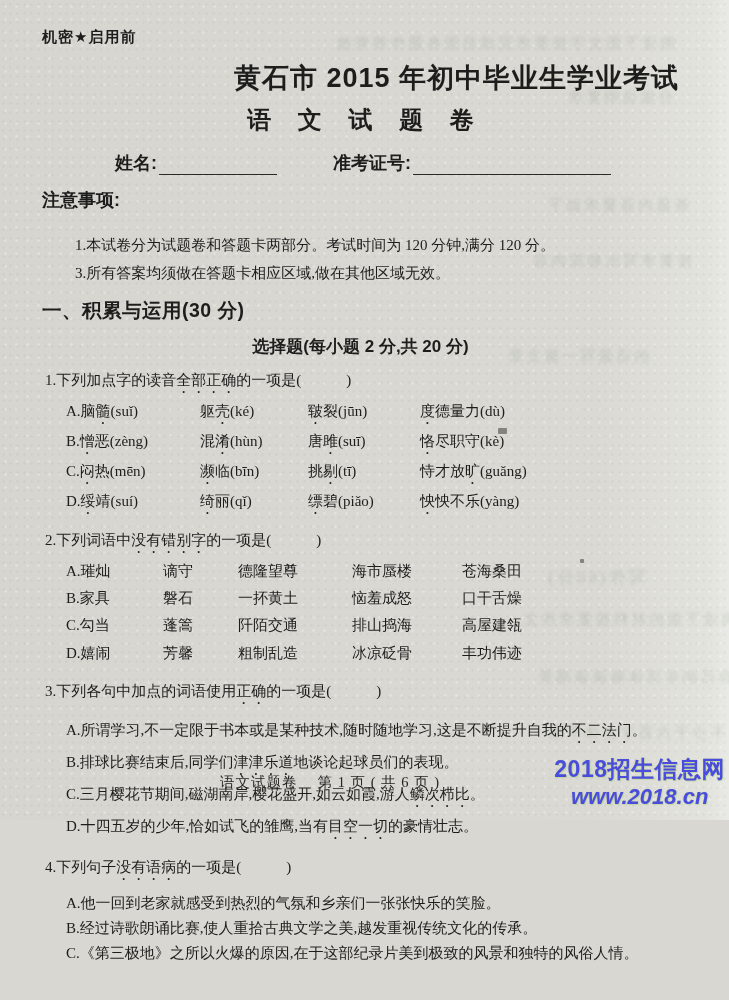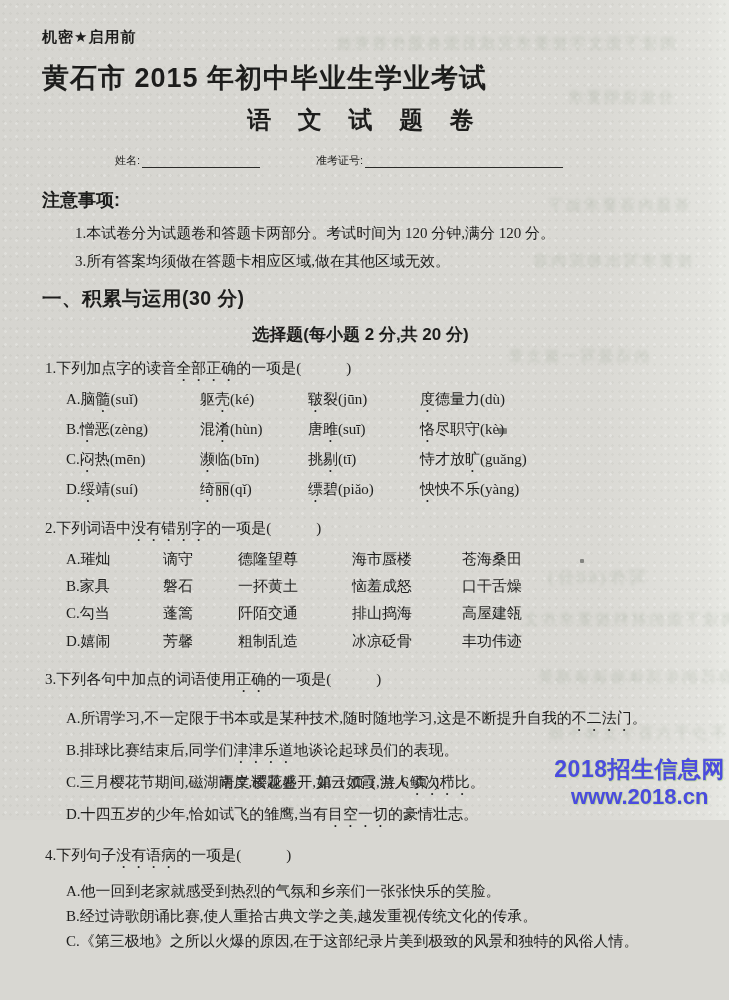--- a/index.html
+++ b/index.html
@@ -10,51 +10,51 @@
     background:
       radial-gradient(rgba(255,255,255,0.25) 1px, transparent 1.5px),
       radial-gradient(rgba(90,95,85,0.05) 1px, transparent 1.4px),
       linear-gradient(90deg,#d6d5d0 0%, #dad9d4 82%, #e3e3de 97%, #e9eae5 100%);
     background-size: 11px 13px, 7px 9px, 100% 100%;
     color:#1d1d1c;
     font-family:"Liberation Serif","DejaVu Serif",serif;
     font-size:15px;
   }
   .conf{font-family:"Liberation Sans","DejaVu Sans",sans-serif;font-weight:bold;font-size:15px;letter-spacing:1px;}
-  .title{margin-top:16px;text-align:left;font-family:"Liberation Sans","DejaVu Sans",sans-serif;
+  .title{margin-top:16px;text-align:right;font-family:"Liberation Sans","DejaVu Sans",sans-serif;
     font-weight:bold;font-size:27px;letter-spacing:1px;line-height:30px;}
   .subtitle{margin-top:13px;text-align:center;font-family:"Liberation Sans","DejaVu Sans",sans-serif;
     font-weight:bold;font-size:24px;letter-spacing:10px;line-height:28px;text-indent:10px;}
   .name-row{margin-top:17px;margin-left:73px;height:24px;}
-  .name-row .lbl{font-weight:normal;font-family:"Liberation Sans","DejaVu Sans",sans-serif;font-size:11px;}
+  .name-row .lbl{font-weight:bold;font-family:"Liberation Sans","DejaVu Sans",sans-serif;font-size:18px;}
   .blank{display:inline-block;border-bottom:1.6px solid #2a2a28;height:16px;vertical-align:bottom;margin-left:2px;}
   .blank.name{width:118px;}
   .blank.adm{width:198px;margin-right:0;}
   .gap{display:inline-block;width:56px;}
   .notice-h{margin-top:13px;font-family:"Liberation Sans","DejaVu Sans",sans-serif;font-weight:bold;font-size:18px;}
-  .notice-items{margin-left:33px;margin-top:8px;line-height:27.5px;font-size:15px;}
+  .notice-items{margin-left:33px;margin-top:20px;line-height:27.5px;font-size:15px;}
   .sec-h{margin-top:10px;font-family:"Liberation Sans","DejaVu Sans",sans-serif;font-weight:bold;font-size:19.5px;letter-spacing:0.5px;}
   .sec-sub{margin-top:11px;text-align:center;font-family:"Liberation Sans","DejaVu Sans",sans-serif;font-weight:bold;font-size:17px;}
   .stem{margin-top:13px;margin-left:3px;line-height:22px;}
   .q1 .stem,.q2 .stem{margin-top:11px;}
   .optgrid{display:grid;margin-left:24px;margin-top:1px;line-height:27.2px;}
   .g4{grid-template-columns:134px 108px 112px auto;}
   .g5{grid-template-columns:97px 75px 114px 110px auto;}
   .optlines{margin-top:7px;line-height:30px;}
   .optlines .opt{margin-left:24px;padding-left:28px;text-indent:-28px;}
   .q4 .optlines{line-height:25.2px;}
   .em-dot{-webkit-text-emphasis:filled dot;-webkit-text-emphasis-position:under right;
     text-emphasis:filled dot;text-emphasis-position:under right;}
   .footer{position:absolute;left:0;bottom:28px;width:660px;text-align:center;
     font-size:14.5px;letter-spacing:1px;color:#262624;}
   .watermark{position:absolute;right:4px;bottom:10px;text-align:center;
     font-family:"Liberation Sans","DejaVu Sans",sans-serif;font-weight:bold;line-height:27px;
     text-shadow:0 0 1px rgba(150,205,70,0.55),1px 1px 0 rgba(150,205,70,0.3);}
   .watermark .l1{font-size:23px;letter-spacing:0.5px;}
-  .watermark .l2{font-size:22px;}
+  .watermark .l2{font-size:22px;font-style:italic;}
   .ghost{position:absolute;transform:scaleX(-1);color:rgba(104,124,98,0.55);opacity:0.38;
     filter:blur(1.7px);font-size:15px;letter-spacing:3px;pointer-events:none;white-space:nowrap;}
   .speck{position:absolute;background:rgba(60,62,58,0.55);border-radius:1px;pointer-events:none;}
 </style>
 </head>
 <body>
 
 <div class="page">
 
   <div class="ghost" style="left:235px;top:34px;width:440px;">阅读下面文字按要求完成后面各题作答有效</div>

